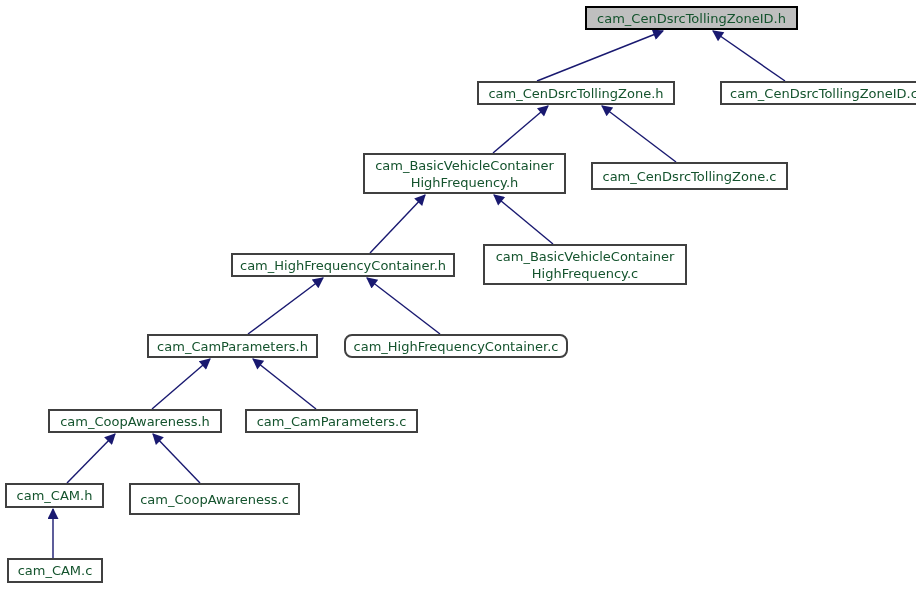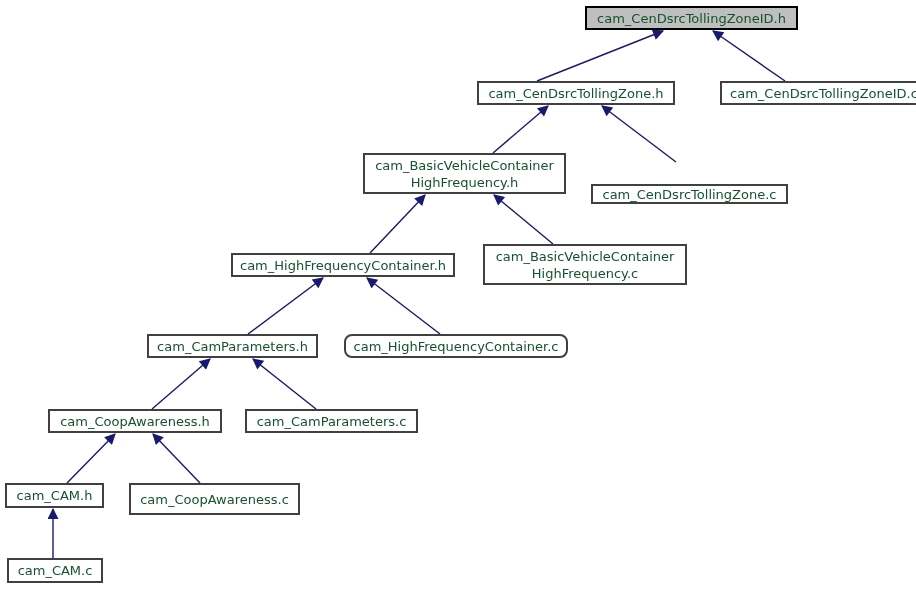--- a/index.html
+++ b/index.html
@@ -77,21 +77,21 @@
     <div class="node" style="left: 477px; top: 81px; width: 198px; height: 24px;">
       <span>cam_CenDsrcTollingZone.h</span>
     </div>
     <div class="node" style="left: 720px; top: 81px; width: 208px; height: 24px;">
       <span>cam_CenDsrcTollingZoneID.c</span>
     </div>
     <div class="node" style="left: 363px; top: 153px; width: 203px; height: 41px;">
       <span>cam_BasicVehicleContainer</span>
       <span>HighFrequency.h</span>
     </div>
-    <div class="node" style="left: 591px; top: 162px; width: 197px; height: 20px; margin-top: 22px;">
+    <div class="node" style="left: 591px; top: 162px; width: 197px; height: 28px;">
       <span>cam_CenDsrcTollingZone.c</span>
     </div>
     <div class="node" style="left: 231px; top: 253px; width: 224px; height: 24px;">
       <span>cam_HighFrequencyContainer.h</span>
     </div>
     <div class="node" style="left: 483px; top: 244px; width: 204px; height: 41px;">
       <span>cam_BasicVehicleContainer</span>
       <span>HighFrequency.c</span>
     </div>
     <div class="node" style="left: 147px; top: 334px; width: 171px; height: 24px;">

